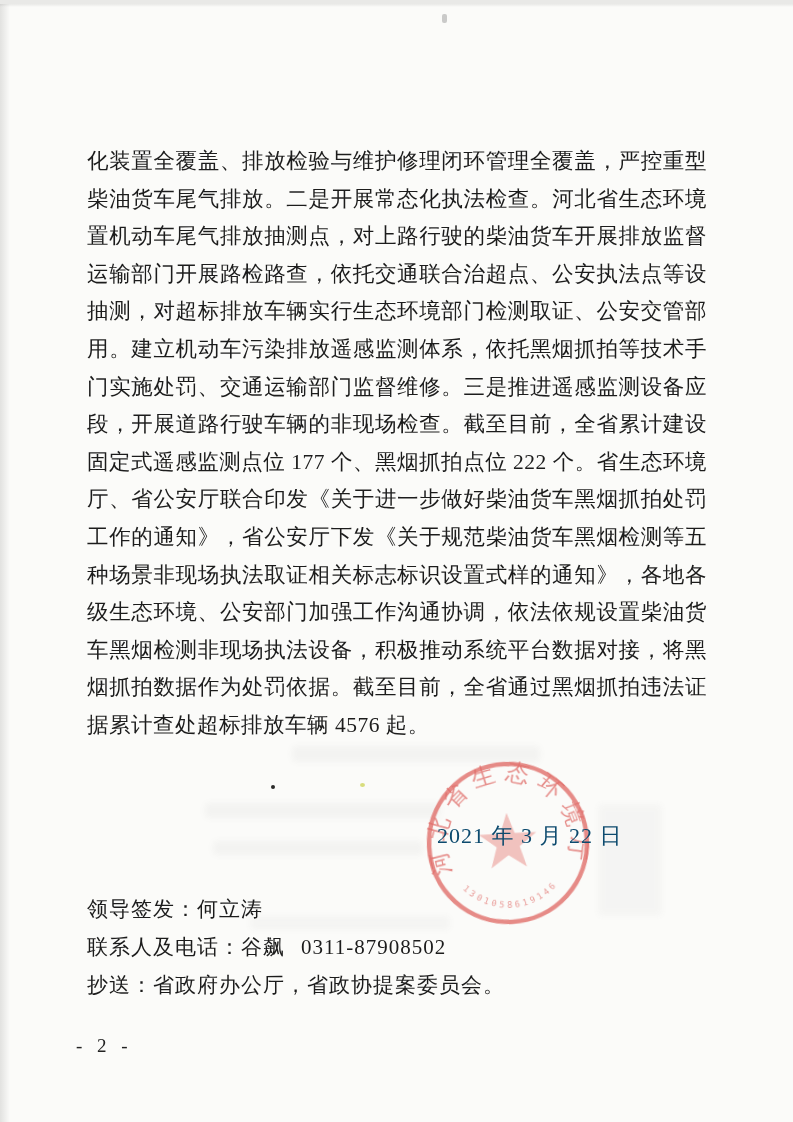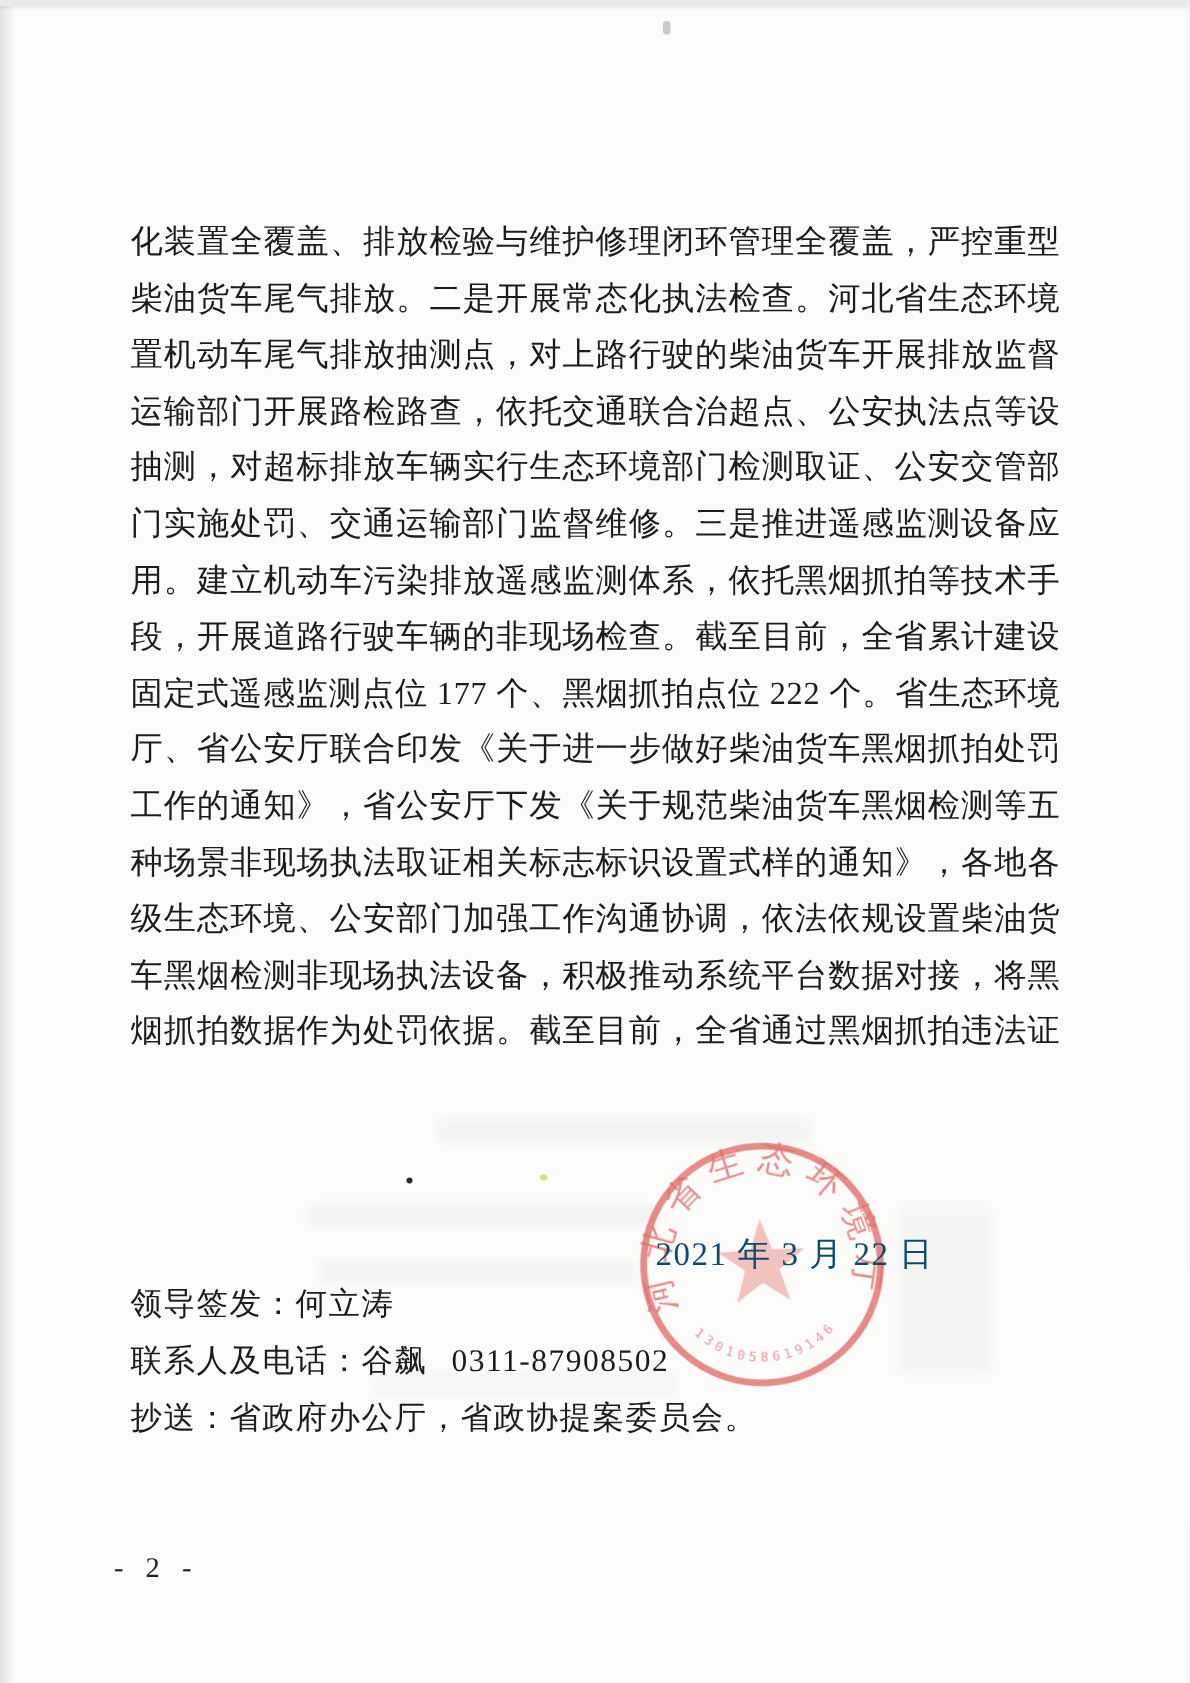--- a/index.html
+++ b/index.html
@@ -47,21 +47,21 @@
 
   .date-text{
     position:absolute;left:437px;top:819px;width:200px;
     font-size:22px;line-height:26px;
     letter-spacing:1px;
     color:#0c4a6e;
   }
 
   
   .signoff{
-    position:absolute;left:87px;top:846px;width:620px;
+    position:absolute;left:87px;top:886px;width:620px;
     font-size:21px;line-height:38px;letter-spacing:1px;
   }
   .signoff .row{height:38px;}
   .signoff .gap{display:inline-block;width:16px;}
 
   .page-number{
     position:absolute;left:76px;top:1031px;
     font-size:19px;letter-spacing:5px;color:#222;
   }
 
@@ -94,30 +94,31 @@
   <div class="speck speck-black"></div>
   <div class="speck speck-yellow"></div>
   <div class="speck speck-gray"></div>
 
   <div class="body-text">
       <div class="line"><span>化装置全覆盖、排放检验与维护修理闭环管理全覆盖，严控重型</span></div>
       <div class="line"><span>柴油货车尾气排放。</span><span class="bold">二是开展常态化执法检查。</span><span>河北省生态环境厅</span></div>
       <div class="line"><span>置机动车尾气排放抽测点，对上路行驶的柴油货车开展排放监督</span></div>
       <div class="line"><span>运输部门开展路检路查，依托交通联合治超点、公安执法点等设</span></div>
       <div class="line"><span>抽测，对超标排放车辆实行生态环境部门检测取证、公安交管部</span></div>
+      <div class="line"><span class="bold">用。</span><span>建立机动车污染排放遥感监测体系，依托黑烟抓拍等技术手</span></div>
       <div class="line"><span>门实施处罚、交通运输部门监督维修。</span><span class="bold">三是推进遥感监测设备应</span></div>
-      <div class="line"><span class="bold">用。</span><span>建立机动车污染排放遥感监测体系，依托黑烟抓拍等技术手</span></div>
       <div class="line"><span>段，开展道路行驶车辆的非现场检查。截至目前，全省累计建设</span></div>
       <div class="line"><span>固定式遥感监测点位 177 个、黑烟抓拍点位 222 个。省生态环境</span></div>
       <div class="line"><span>厅、省公安厅联合印发《关于进一步做好柴油货车黑烟抓拍处罚</span></div>
       <div class="line"><span>工作的通知》，省公安厅下发《关于规范柴油货车黑烟检测等五</span></div>
       <div class="line"><span>种场景非现场执法取证相关标志标识设置式样的通知》，各地各</span></div>
       <div class="line"><span>级生态环境、公安部门加强工作沟通协调，依法依规设置柴油货</span></div>
       <div class="line"><span>车黑烟检测非现场执法设备，积极推动系统平台数据对接，将黑</span></div>
       <div class="line"><span>烟抓拍数据作为处罚依据。截至目前，全省通过黑烟抓拍违法证</span></div>
+      <div class="line last"><span>据累计查处超标排放车辆 4576 起。</span></div>
     </div>
 
   <div class="stamp-wrap">
     <svg viewBox="0 0 170 170" width="172" height="172">
       <circle cx="85" cy="85" r="78" fill="none" stroke-width="4.5" opacity="0.8" stroke="#dd5c58"></circle>
       <path id="arcTop" d="M 31.3 116 A 62 62 0 1 1 138.7 116" fill="none"></path>
       <path id="arcBot" d="M 32.6 121.7 A 64 64 0 0 0 137.4 121.7" fill="none"></path>
       <polygon points="85,55 92.1,75.3 113.5,75.7 96.4,88.7 102.6,109.3 85,97 67.4,109.3 73.6,88.7 56.5,75.7 77.9,75.3" fill-opacity="0.6" fill="#e98f8a"></polygon>
       <text font-size="23" letter-spacing="8" fill-opacity="0.78" font-family="Liberation Serif, DejaVu Serif, serif" fill="#dd5c58">
         <textPath href="#arcTop" startOffset="50%" text-anchor="middle">河北省生态环境厅</textPath>

